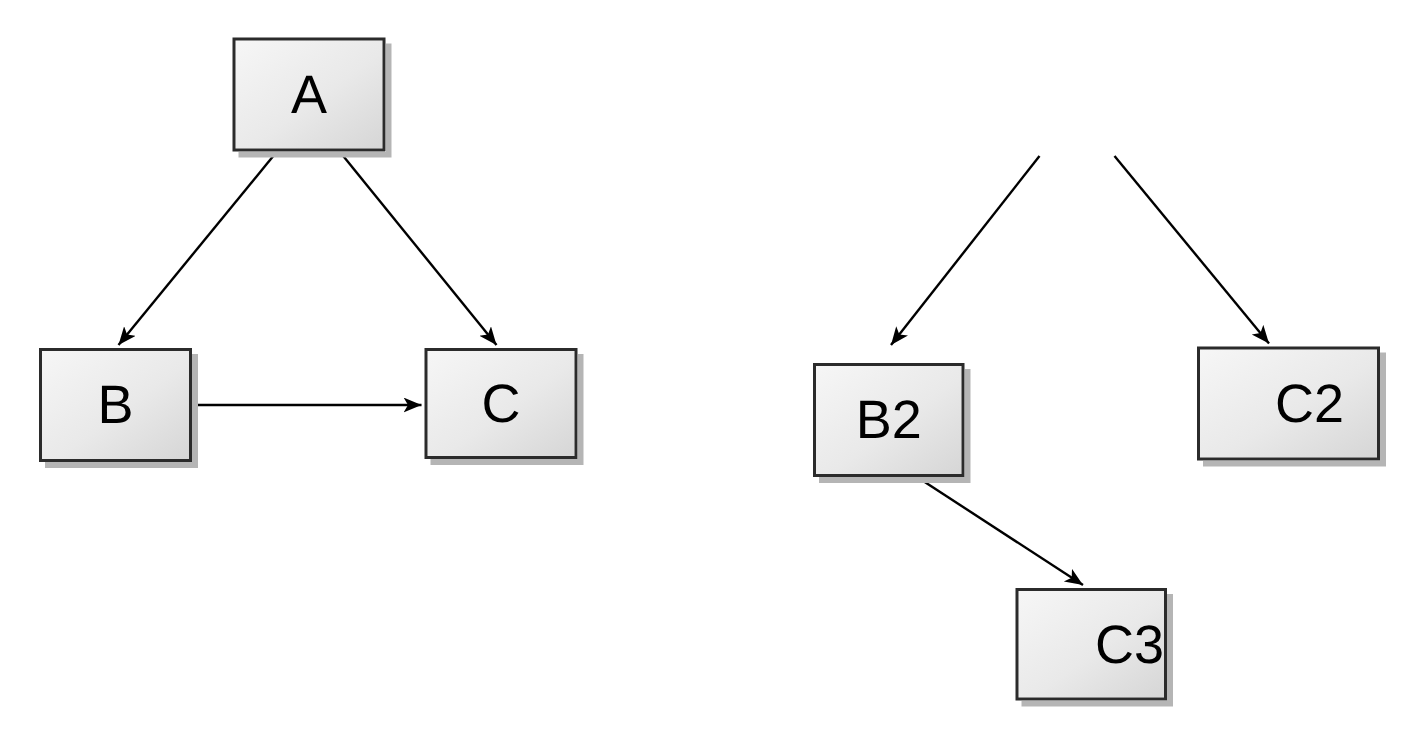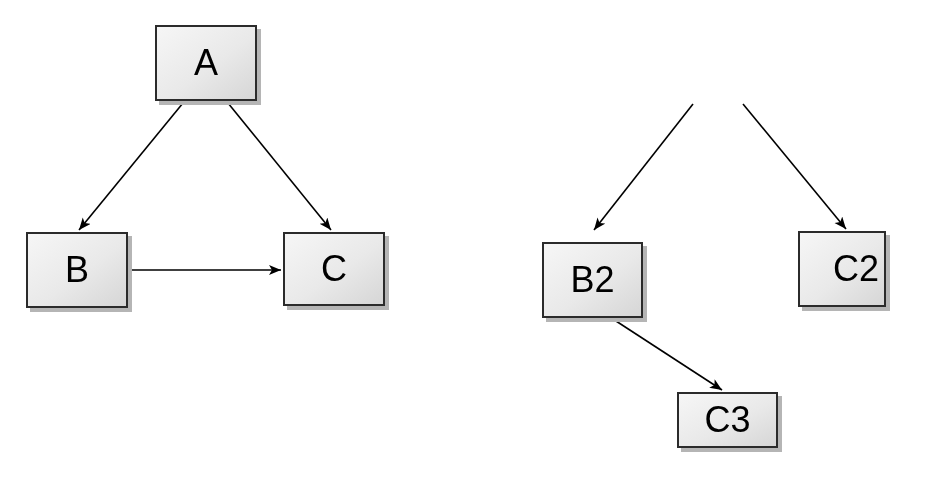--- a/index.html
+++ b/index.html
@@ -68,19 +68,19 @@
     </div>
     <div class="node" style="left: 26px; top: 232px; width: 102px; height: 76px;">
       <span class="node-label">B</span>
     </div>
     <div class="node" style="left: 283px; top: 232px; width: 102px; height: 74px;">
       <span class="node-label">C</span>
     </div>
     <div class="node" style="left: 542px; top: 232px; width: 101px; height: 76px; margin-top: 10px;">
       <span class="node-label">B2</span>
     </div>
-    <div class="node" style="left: 798px; top: 231px; width: 88px; height: 76px; padding-left: 28px;">
+    <div class="node" style="left: 798px; top: 231px; width: 122px; height: 76px; padding-left: 28px;">
       <span class="node-label">C2</span>
     </div>
-    <div class="node" style="left: 677px; top: 392px; width: 101px; height: 56px;">
+    <div class="node" style="left: 677px; top: 392px; width: 101px; height: 75px; justify-content: flex-end;">
       <span class="node-label">C3</span>
     </div>
   </div>
 
 </body></html>

